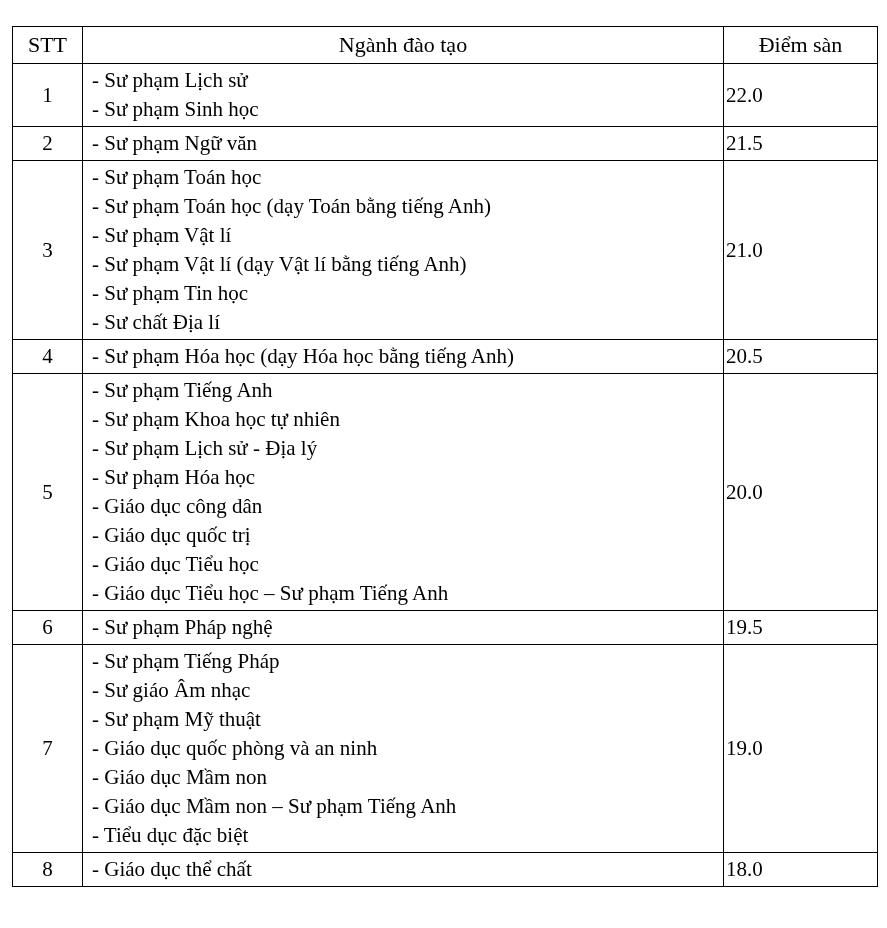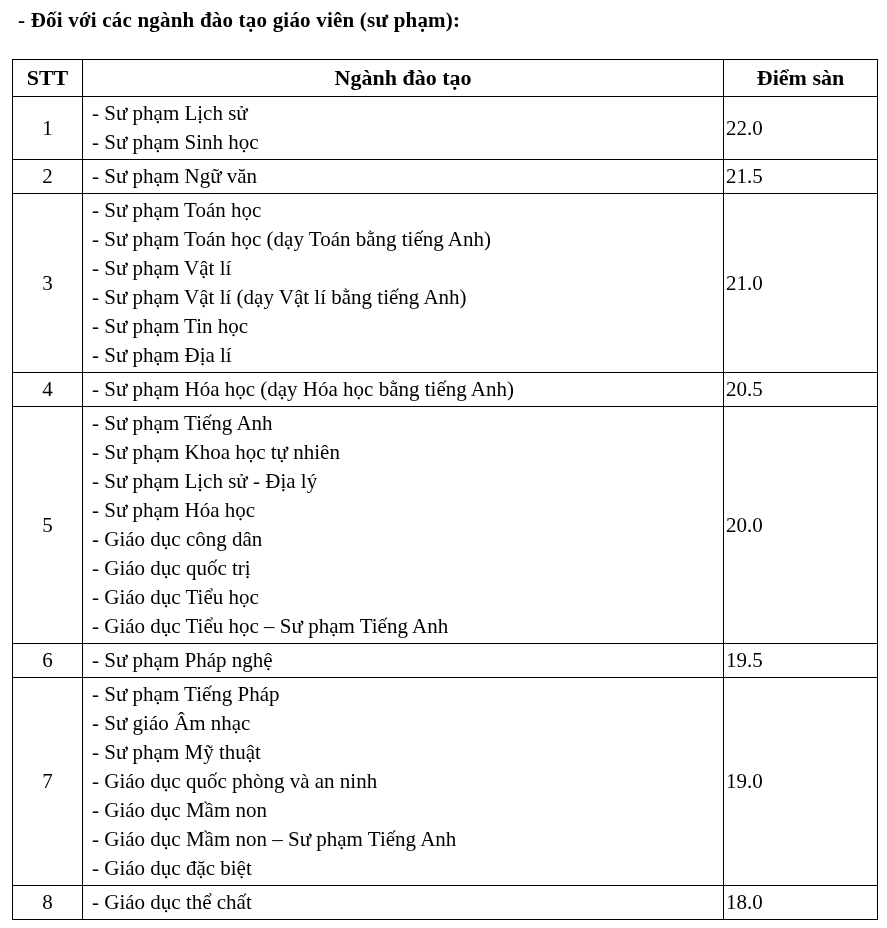--- a/index.html
+++ b/index.html
@@ -34,21 +34,21 @@
   table.score-table col.col-stt   { width: 70px; }
   table.score-table col.col-nganh { width: 641px; }
   table.score-table col.col-diem  { width: 154px; }
   table.score-table th,
   table.score-table td {
     border: 1.5px solid #000000;
     font-size: 21px;
     vertical-align: middle;
   }
   table.score-table th {
-    font-weight: bold;
+    font-weight: normal;
     text-align: center;
     padding: 5px 2px;
     font-size: 22px;
   }
   td.cell-stt {
     text-align: center;
     padding: 2px;
   }
   td.cell-programs {
     text-align: left;
@@ -61,21 +61,20 @@
   .program-line {
     line-height: 29px;
     white-space: nowrap;
   }
 </style>
 </head>
 <body>
 
 <div class="page">
 
-  <p class="doc-title">- Đối với các ngành đào tạo giáo viên (sư phạm):</p>
 
   <table class="score-table">
     <colgroup>
       <col class="col-stt">
       <col class="col-nganh">
       <col class="col-diem">
     </colgroup>
     <thead>
       <tr>
         <th>STT</th>
@@ -100,21 +99,21 @@
           <td class="cell-diem">21.5</td>
         </tr>
         <tr>
           <td class="cell-stt">3</td>
           <td class="cell-programs">
             <div class="program-line">- Sư phạm Toán học</div>
             <div class="program-line">- Sư phạm Toán học (dạy Toán bằng tiếng Anh)</div>
             <div class="program-line">- Sư phạm Vật lí</div>
             <div class="program-line">- Sư phạm Vật lí (dạy Vật lí bằng tiếng Anh)</div>
             <div class="program-line">- Sư phạm Tin học</div>
-            <div class="program-line">- Sư phạm Địa lí</div>
+            <div class="program-line">- Sư chất Địa lí</div>
           </td>
           <td class="cell-diem">21.0</td>
         </tr>
         <tr>
           <td class="cell-stt">4</td>
           <td class="cell-programs">
             <div class="program-line">- Sư phạm Hóa học (dạy Hóa học bằng tiếng Anh)</div>
           </td>
           <td class="cell-diem">20.5</td>
         </tr>
@@ -141,21 +140,21 @@
         </tr>
         <tr>
           <td class="cell-stt">7</td>
           <td class="cell-programs">
             <div class="program-line">- Sư phạm Tiếng Pháp</div>
             <div class="program-line">- Sư giáo Âm nhạc</div>
             <div class="program-line">- Sư phạm Mỹ thuật</div>
             <div class="program-line">- Giáo dục quốc phòng và an ninh</div>
             <div class="program-line">- Giáo dục Mầm non</div>
             <div class="program-line">- Giáo dục Mầm non – Sư phạm Tiếng Anh</div>
-            <div class="program-line">- Giáo dục đặc biệt</div>
+            <div class="program-line">- Tiểu dục đặc biệt</div>
           </td>
           <td class="cell-diem">19.0</td>
         </tr>
         <tr>
           <td class="cell-stt">8</td>
           <td class="cell-programs">
             <div class="program-line">- Giáo dục thể chất</div>
           </td>
           <td class="cell-diem">18.0</td>
         </tr>

